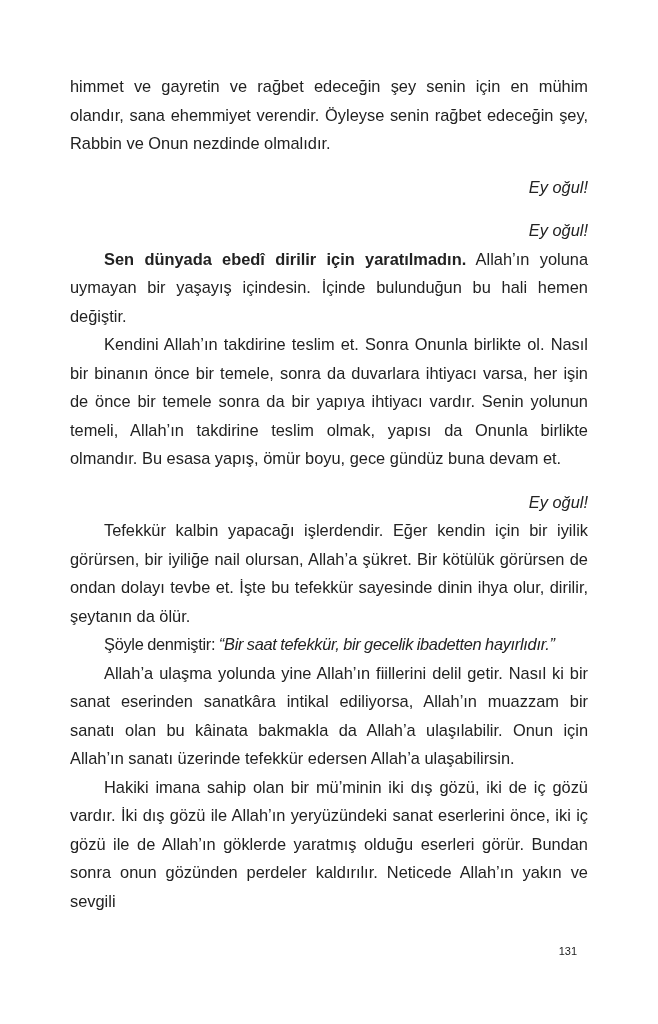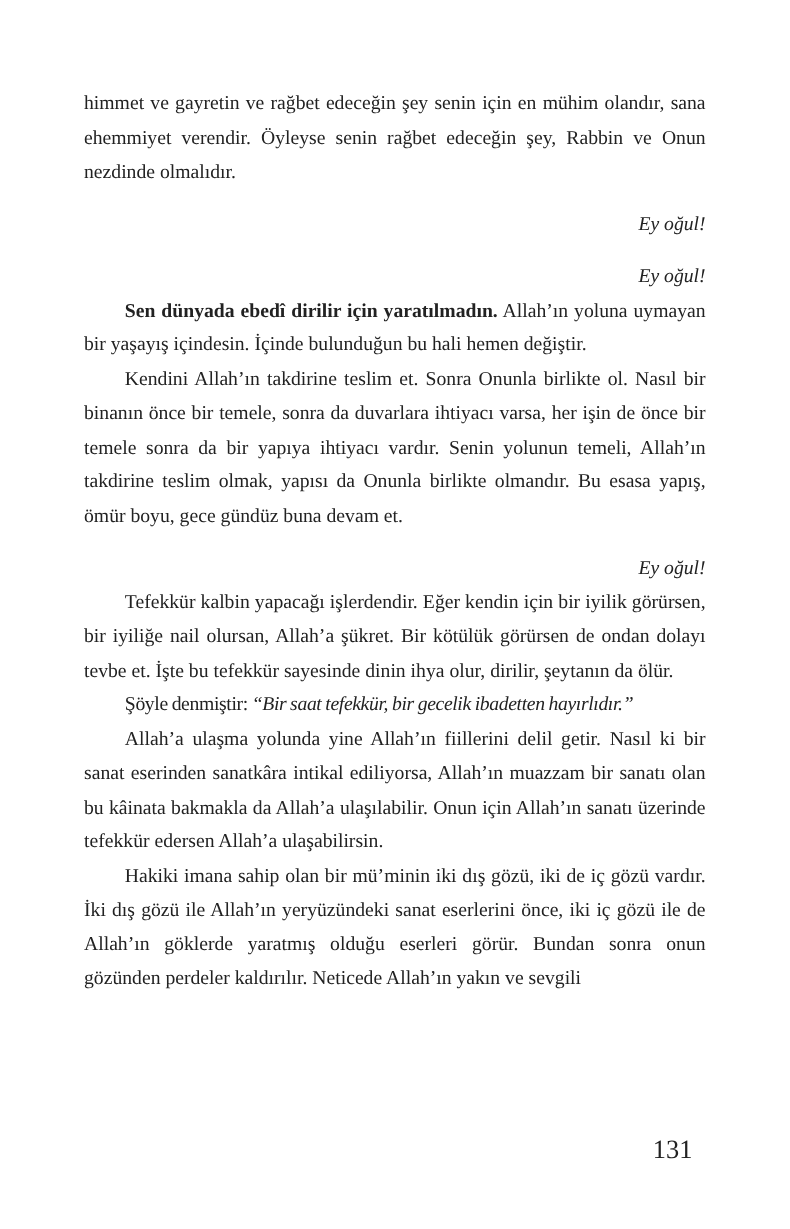--- a/index.html
+++ b/index.html
@@ -6,21 +6,21 @@
     margin: 0;
     padding: 0;
     background: #ffffff;
   }
   .page {
     position: relative;
     width: 658px;
     height: 1024px;
     background: #ffffff;
     overflow: hidden;
-    font-family: Liberation Serif, serif;
+    font-family: Liberation Sans, sans-serif;
     color: #222222;
     border-radius: 10px;
   }
   .text-block {
     position: absolute;
     left: 70px;
     top: 72px;
     width: 518px;
     font-size: 16.4px;
     line-height: 28.5px;
@@ -46,21 +46,21 @@
     letter-spacing: -0.3px;
     word-spacing: -0.6px;
   }
   .quote-line em {
     font-style: italic;
   }
   .pagenum {
     position: absolute;
     top: 945px;
     right: 81px;
-    font-size: 22px;
+    font-size: 11px;
     color: #222222;
     text-align: right;
   }
 </style>
 </head>
 <body>
 
 <div class="page">
   <main class="text-block">
 

